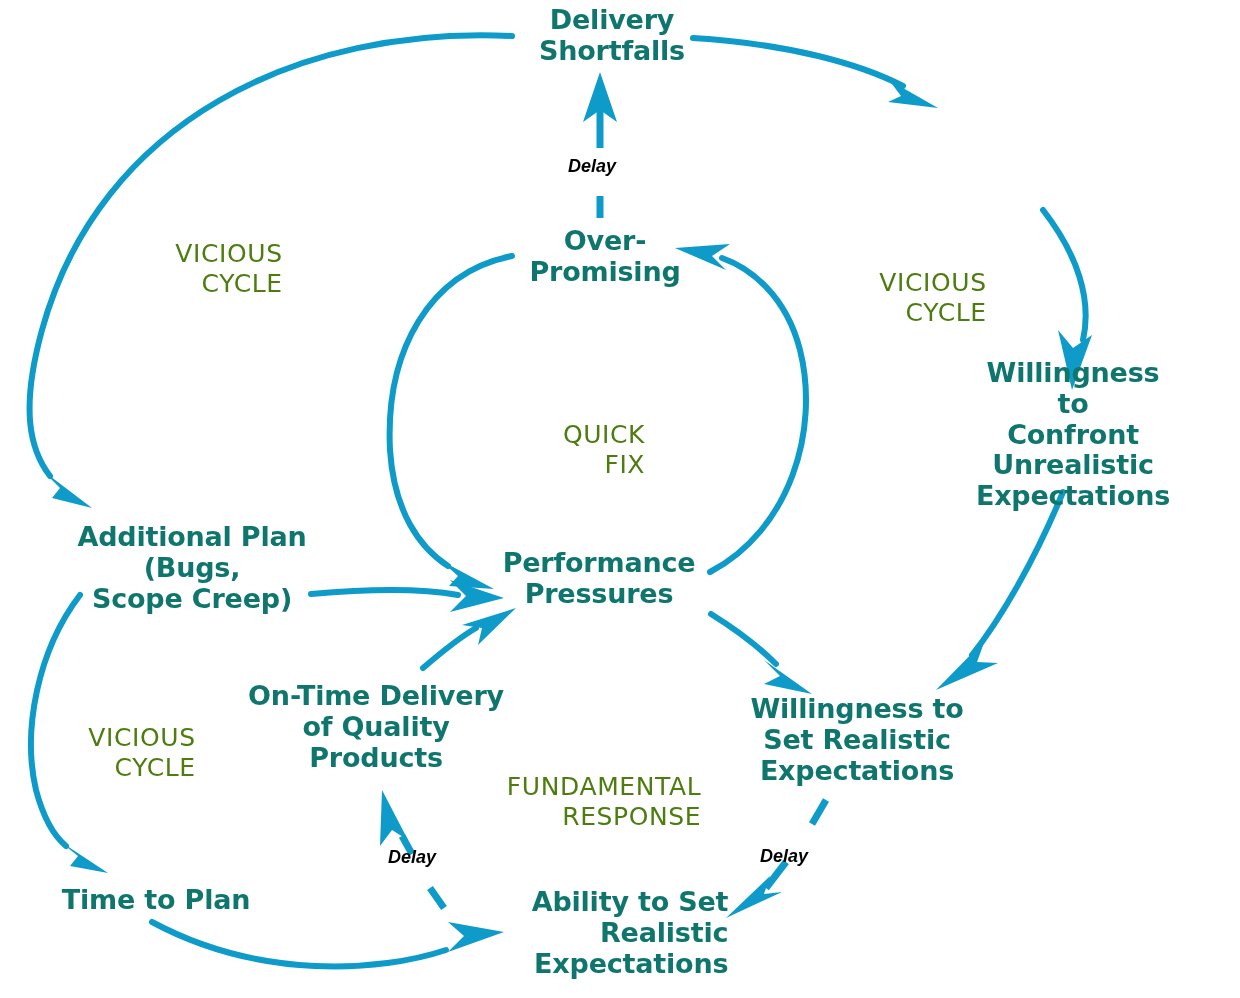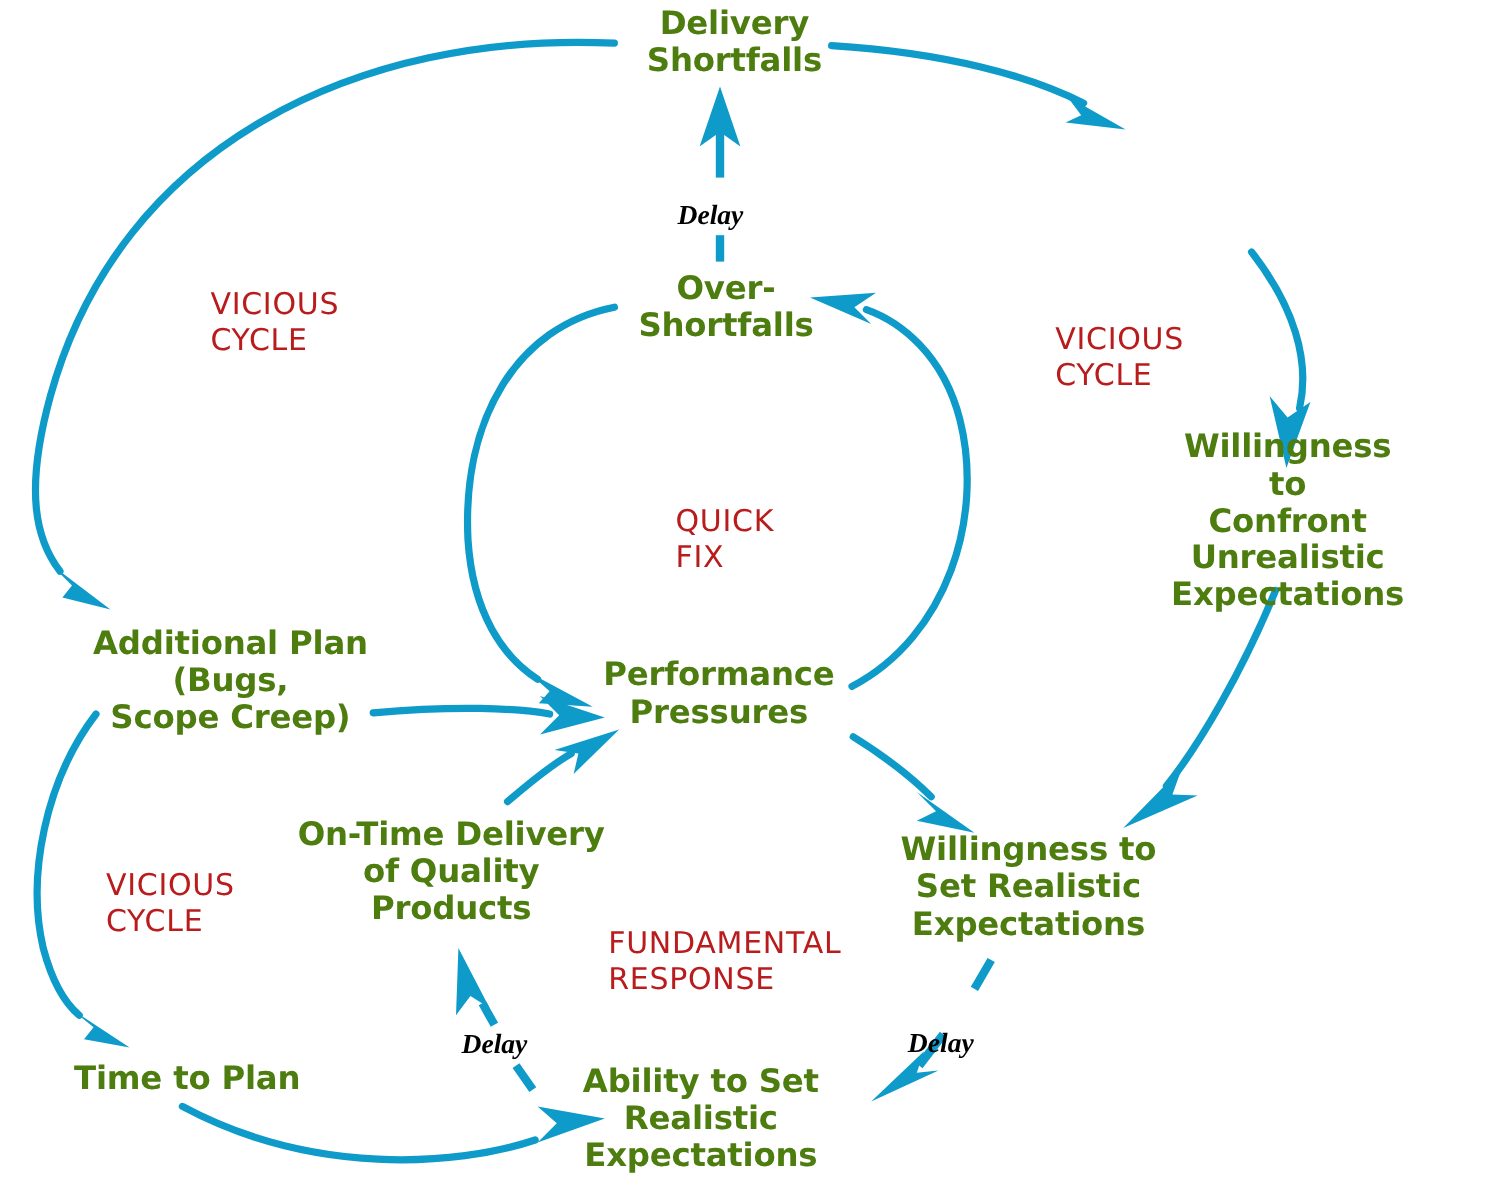--- a/index.html
+++ b/index.html
@@ -18,53 +18,52 @@
   #arrow-layer {
     position: absolute;
     left: 0;
     top: 0;
     width: 1240px;
     height: 998px;
   }
   .node {
     position: absolute;
     text-align: center;
-    color: #4d7c0f;
+    color: #0f766e;
     font-family: "DejaVu Sans", sans-serif;
     font-weight: bold;
     font-size: 27px;
     line-height: 1.14;
     letter-spacing: -0.2px;
     white-space: pre-line;
     transform: translate(-50%, -50%);
     background: transparent;
   }
   .loop-label {
     position: absolute;
-    text-align: left;
-    color: #b91c1c;
+    text-align: right;
+    color: #4d7c0f;
     font-family: "DejaVu Sans", sans-serif;
     font-weight: normal;
     font-size: 25px;
     line-height: 1.18;
     letter-spacing: 0.6px;
     white-space: pre-line;
     transform: translate(-50%, -50%);
   }
   .delay-label {
     position: absolute;
     color: #000000;
-    font-family: Liberation Serif, serif;
+    font-family: Liberation Sans, sans-serif;
     font-style: italic;
     font-weight: bold;
-    font-size: 23px;
+    font-size: 18px;
     line-height: 1.1;
     white-space: nowrap;
     transform: translate(-50%, -50%);
-    margin-top: 12px;
   }
 </style>
 </head>
 <body>
 
 <div id="diagram-root">
 
   <svg id="arrow-layer" viewBox="0 0 1240 998" width="1240" height="998" xmlns="http://www.w3.org/2000/svg">
 
     <g>
@@ -140,21 +139,21 @@
       <polygon points="382,790 380,846 392,830 408,840" fill="#0e9bc9"></polygon>
     </g>
 
   </svg>
 
   <div class="node" style="left:612px; top:36px;">Delivery
 Shortfalls</div>
 
 
   <div class="node" style="left:605px; top:257px;">Over-
-Shortfalls</div>
+Promising</div>
 
   <div class="node" style="left:1073px; top:435px;">Willingness to
 Confront Unrealistic
 Expectations</div>
 
   <div class="node" style="left:192px; top:568px;">Additional Plan
 (Bugs,
 Scope Creep)</div>
 
   <div class="node" style="left:599px; top:579px;">Performance
@@ -163,21 +162,21 @@
   <div class="node" style="left:376px; top:727px;">On-Time Delivery
 of Quality
 Products</div>
 
   <div class="node" style="left:857px; top:740px;">Willingness to
 Set Realistic
 Expectations</div>
 
   <div class="node" style="left:156px; top:900px;">Time to Plan</div>
 
-  <div class="node" style="left:584px; top:933px;">Ability to Set
+  <div class="node" style="left:630px; top:933px;text-align:right;">Ability to Set
 Realistic
 Expectations</div>
 
   <div class="loop-label" style="left:229px; top:268px;">VICIOUS
 CYCLE</div>
 
   <div class="loop-label" style="left:933px; top:297px;">VICIOUS
 CYCLE</div>
 
   <div class="loop-label" style="left:604px; top:414px;margin-top:35px;">QUICK

